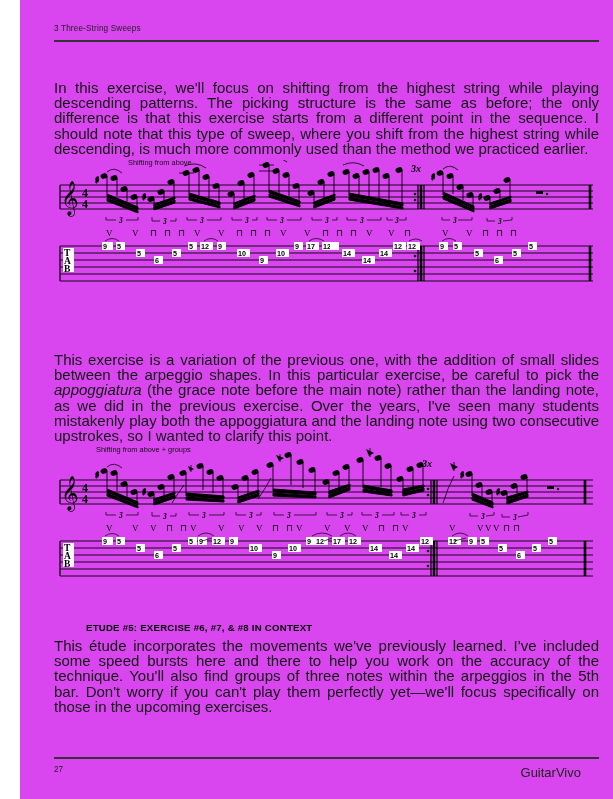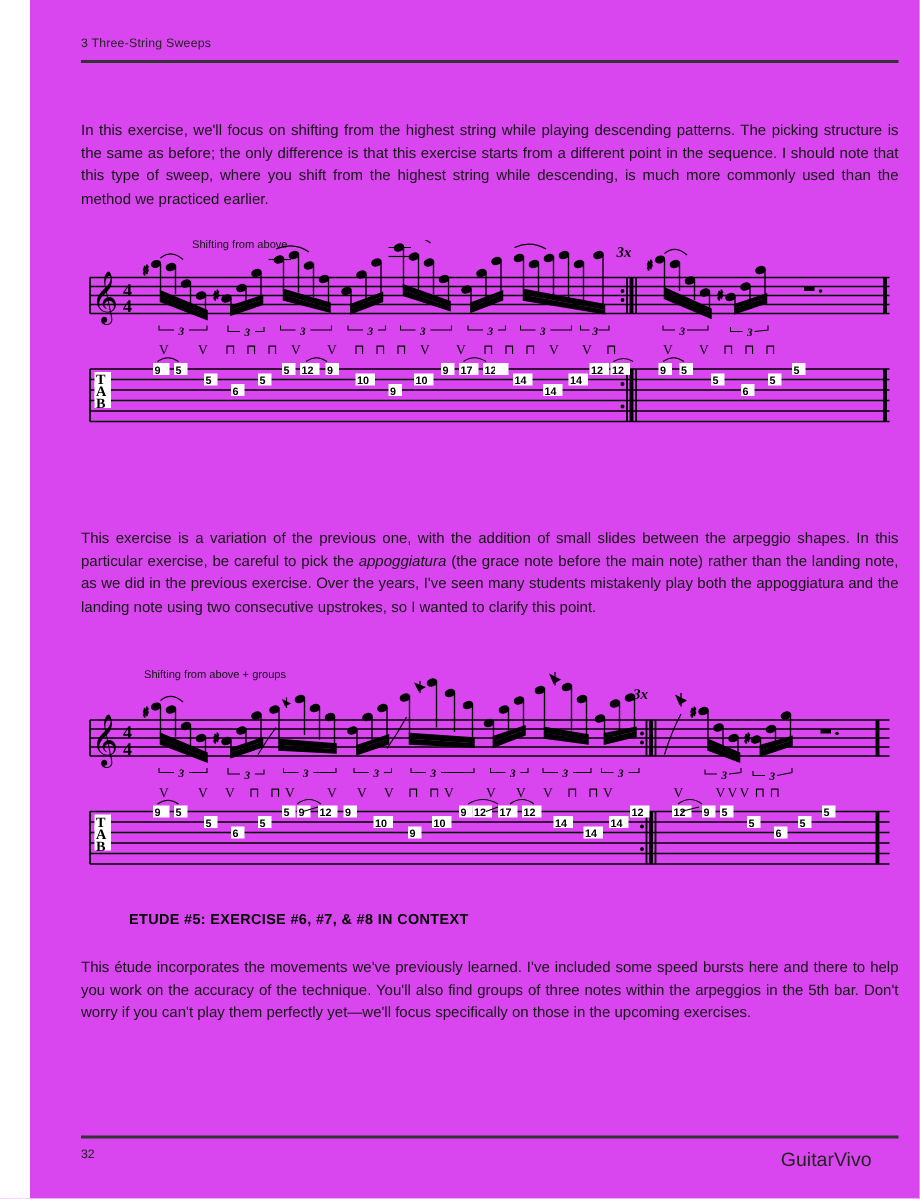--- a/index.html
+++ b/index.html
@@ -45,21 +45,21 @@
     letter-spacing: 0.25px;
     color: #000;
     white-space: nowrap;
   }
 
   
   .body-para {
     position: absolute;
     left: 34px;
     width: 545px;
-    font-size: 10px;
+    font-size: 15px;
     line-height: 15.2px;
     text-align: justify;
     color: #141414;
   }
   .body-para em { font-style: italic; }
 
   
   .footer-rule {
     position: absolute;
     left: 34px;
@@ -721,21 +721,21 @@
         <path d="M258 91 Q268 85 278 91"></path>
         <path d="M286 91 Q294 85 302 91"></path>
         <path d="M398 91 Q406 85 414 91"></path>
         <path d="M148 96 L158 93"></path>
         <path d="M270 96 L278 93"></path>
         <path d="M400 96 L412 93"></path>
       </g>
     </svg>
   </div>
 
-  <div class="section-heading" style="top:608px;padding-left:32px;">ETUDE #5: EXERCISE #6, #7, &amp; #8 IN CONTEXT</div>
+  <div class="section-heading" style="top:622px;padding-left:32px;">ETUDE #5: EXERCISE #6, #7, &amp; #8 IN CONTEXT</div>
 
   <div class="body-para" style="top:638px;">This étude incorporates the movements we've previously learned. I've included some speed bursts here and there to help you work on the accuracy of the technique. You'll also find groups of three notes within the arpeggios in the 5th bar. Don't worry if you can't play them perfectly yet—we'll focus specifically on those in the upcoming exercises.</div>
 
   <div class="footer-rule"></div>
-  <div class="footer-page">32</div>
+  <div class="footer-page">27</div>
   <div class="footer-brand">GuitarVivo</div>
 
 </div>
 
 </body></html>

